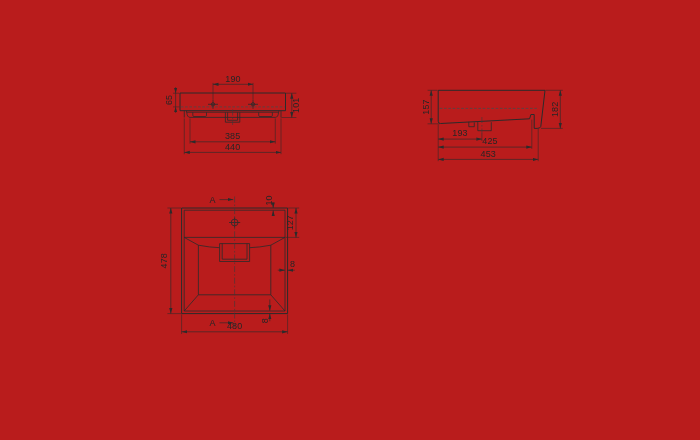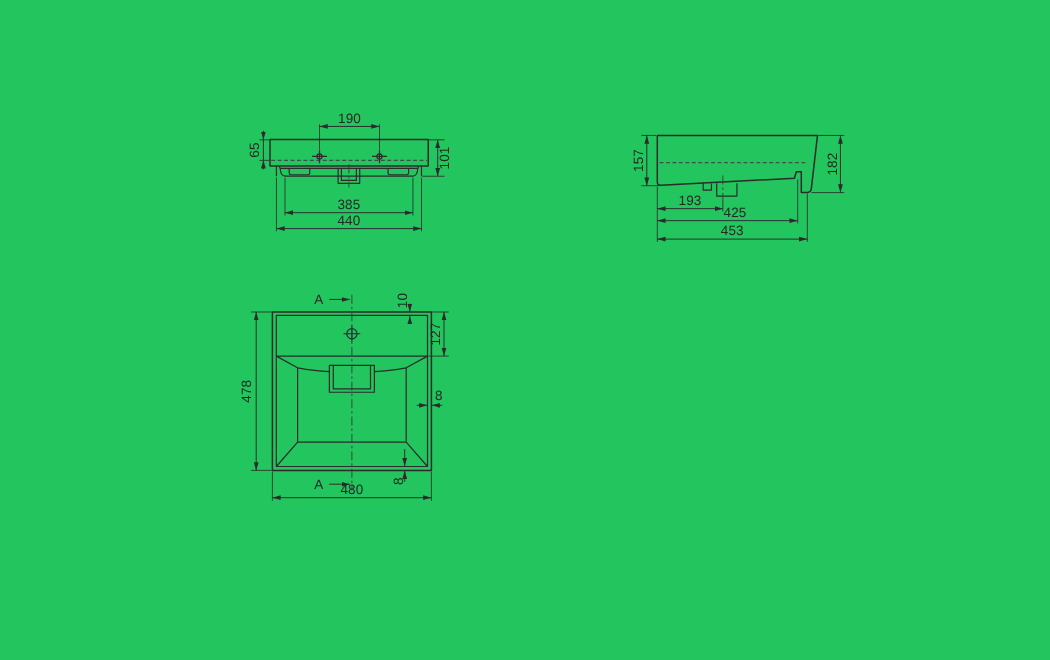--- a/index.html
+++ b/index.html
@@ -1,16 +1,16 @@
 <!DOCTYPE html>
 <html><head>
 <meta charset="utf-8">
 <style>
   html,body{margin:0;padding:0;background:#fff;}
-  .stage{position:relative;width:700px;height:440px;background:#22c55e;overflow:hidden;
+  .stage{position:relative;width:700px;height:440px;background:#b91c1c;overflow:hidden;
          font-family:"Liberation Sans", sans-serif;}
   svg{display:block;}
   .ol  {stroke:#2b2b2b;stroke-width:1;fill:none;stroke-linejoin:round;}
   .det {stroke:#2b2b2b;stroke-width:.8;fill:none;stroke-linejoin:round;}
   .hid {stroke:#4a4a4a;stroke-width:.8;fill:none;stroke-dasharray:2.6 1.7;}
   .cl  {stroke:#3a3a3a;stroke-width:.6;fill:none;stroke-dasharray:6 2 1.6 2;}
   .dim {stroke:#2b2b2b;stroke-width:.65;fill:none;}
   .ext {stroke:#2b2b2b;stroke-width:.55;fill:none;}
   text.lbl{font-family:"Liberation Sans", sans-serif;font-size:9px;fill:#262626;
            text-anchor:middle;letter-spacing:.1px;}

